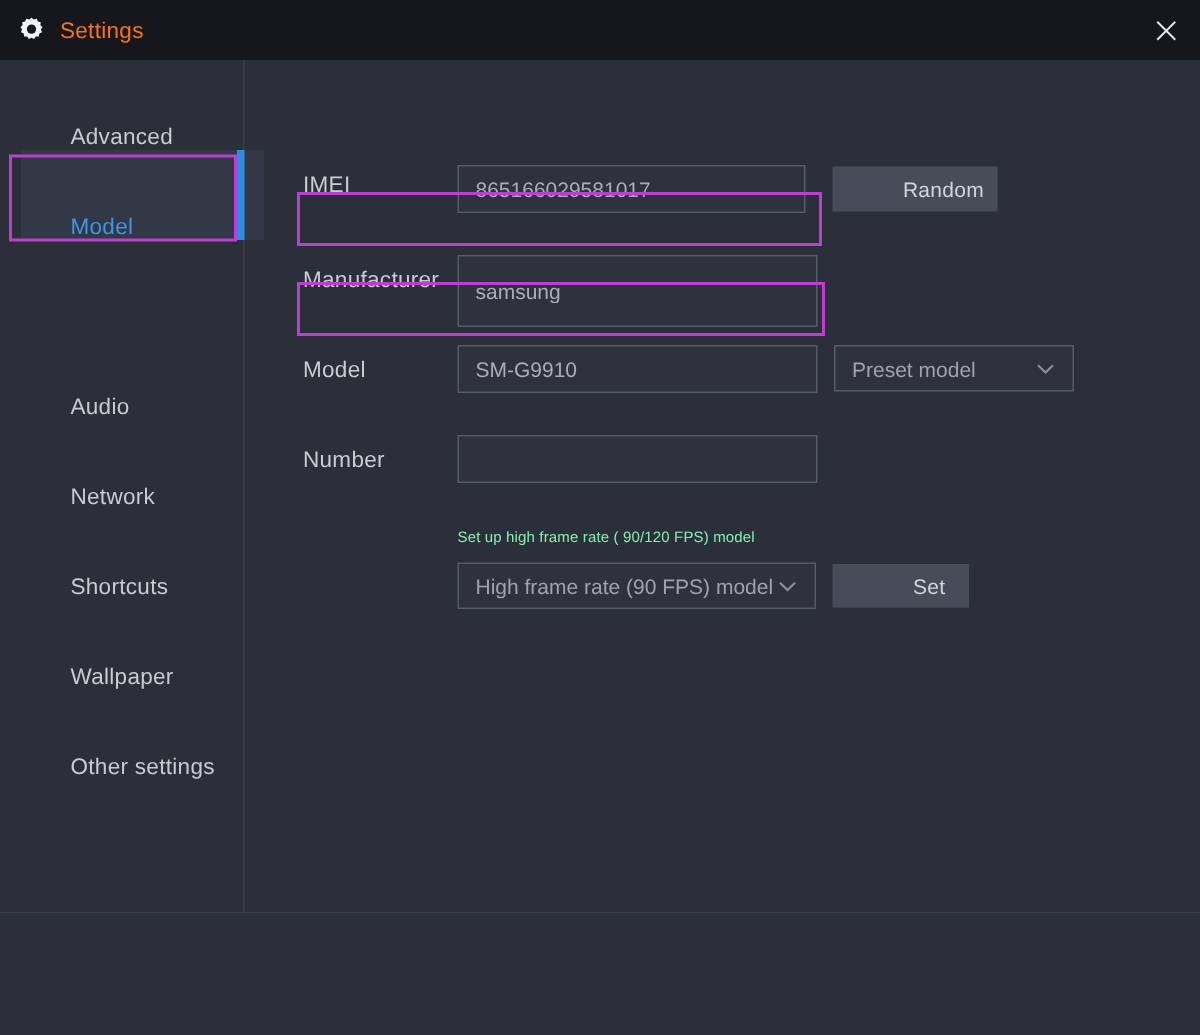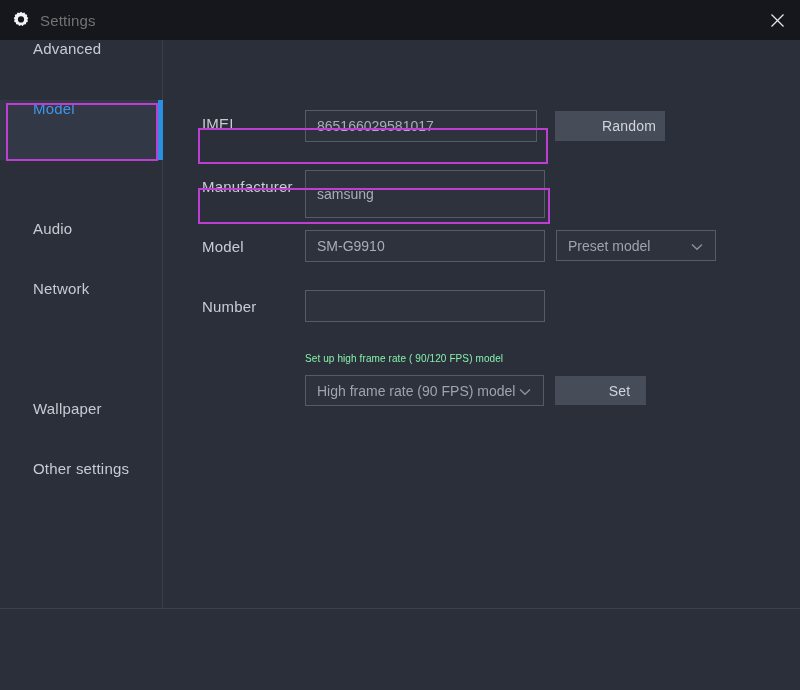--- a/index.html
+++ b/index.html
@@ -29,21 +29,21 @@
     display: flex;
     align-items: center;
   }
   .gear-icon {
     margin-left: 12px;
     width: 18px; height: 18px;
     display: block;
   }
   .title-text {
     margin-left: 10px;
-    color: #737373;
+    color: #f97316;
     font-size: 15px;
     letter-spacing: .2px;
   }
   .close-btn {
     position: absolute;
     right: 0; top: 0;
     width: 46px; height: 40px;
     display: flex;
     align-items: center;
     justify-content: center;
@@ -60,25 +60,25 @@
     background: #2b2f3a;
   }
   .sidebar-divider {
     position: absolute;
     left: 162px; top: 40px;
     width: 1px; height: 568px;
     background: #3a3f4c;
   }
   .side-item {
     position: absolute;
-    left: 0;
+    left: 14px;
     width: 162px;
     height: 60px;
     display: flex;
-    align-items: flex-start;
+    align-items: flex-end;
     cursor: pointer;
     box-sizing: border-box;
   }
   .side-item .side-label {
     margin-left: 33px;
     font-size: 15px;
     color: #c8cbd2;
     letter-spacing: .2px;
   }
   .side-item.active {
@@ -214,20 +214,23 @@
       </div>
     <div class="side-item active" style="top:60px;">
         <span class="side-label">Model</span>
       </div>
     <div class="side-item" style="top:180px;">
         <span class="side-label">Audio</span>
       </div>
     <div class="side-item" style="top:240px;">
         <span class="side-label">Network</span>
       </div>
+    <div class="side-item" style="top:300px;">
+        <span class="side-label">Shortcuts</span>
+      </div>
     <div class="side-item" style="top:420px;">
         <span class="side-label">Other settings</span>
       </div>
     <div class="side-item" style="top:360px;">
         <span class="side-label">Wallpaper</span>
       </div>
   </div>
   <div class="sidebar-divider"></div>
   <div class="side-accent" style="top:100px;"></div>
   <div class="annot" style="left:6px; top:103px; width:152px; height:58px;"></div>

